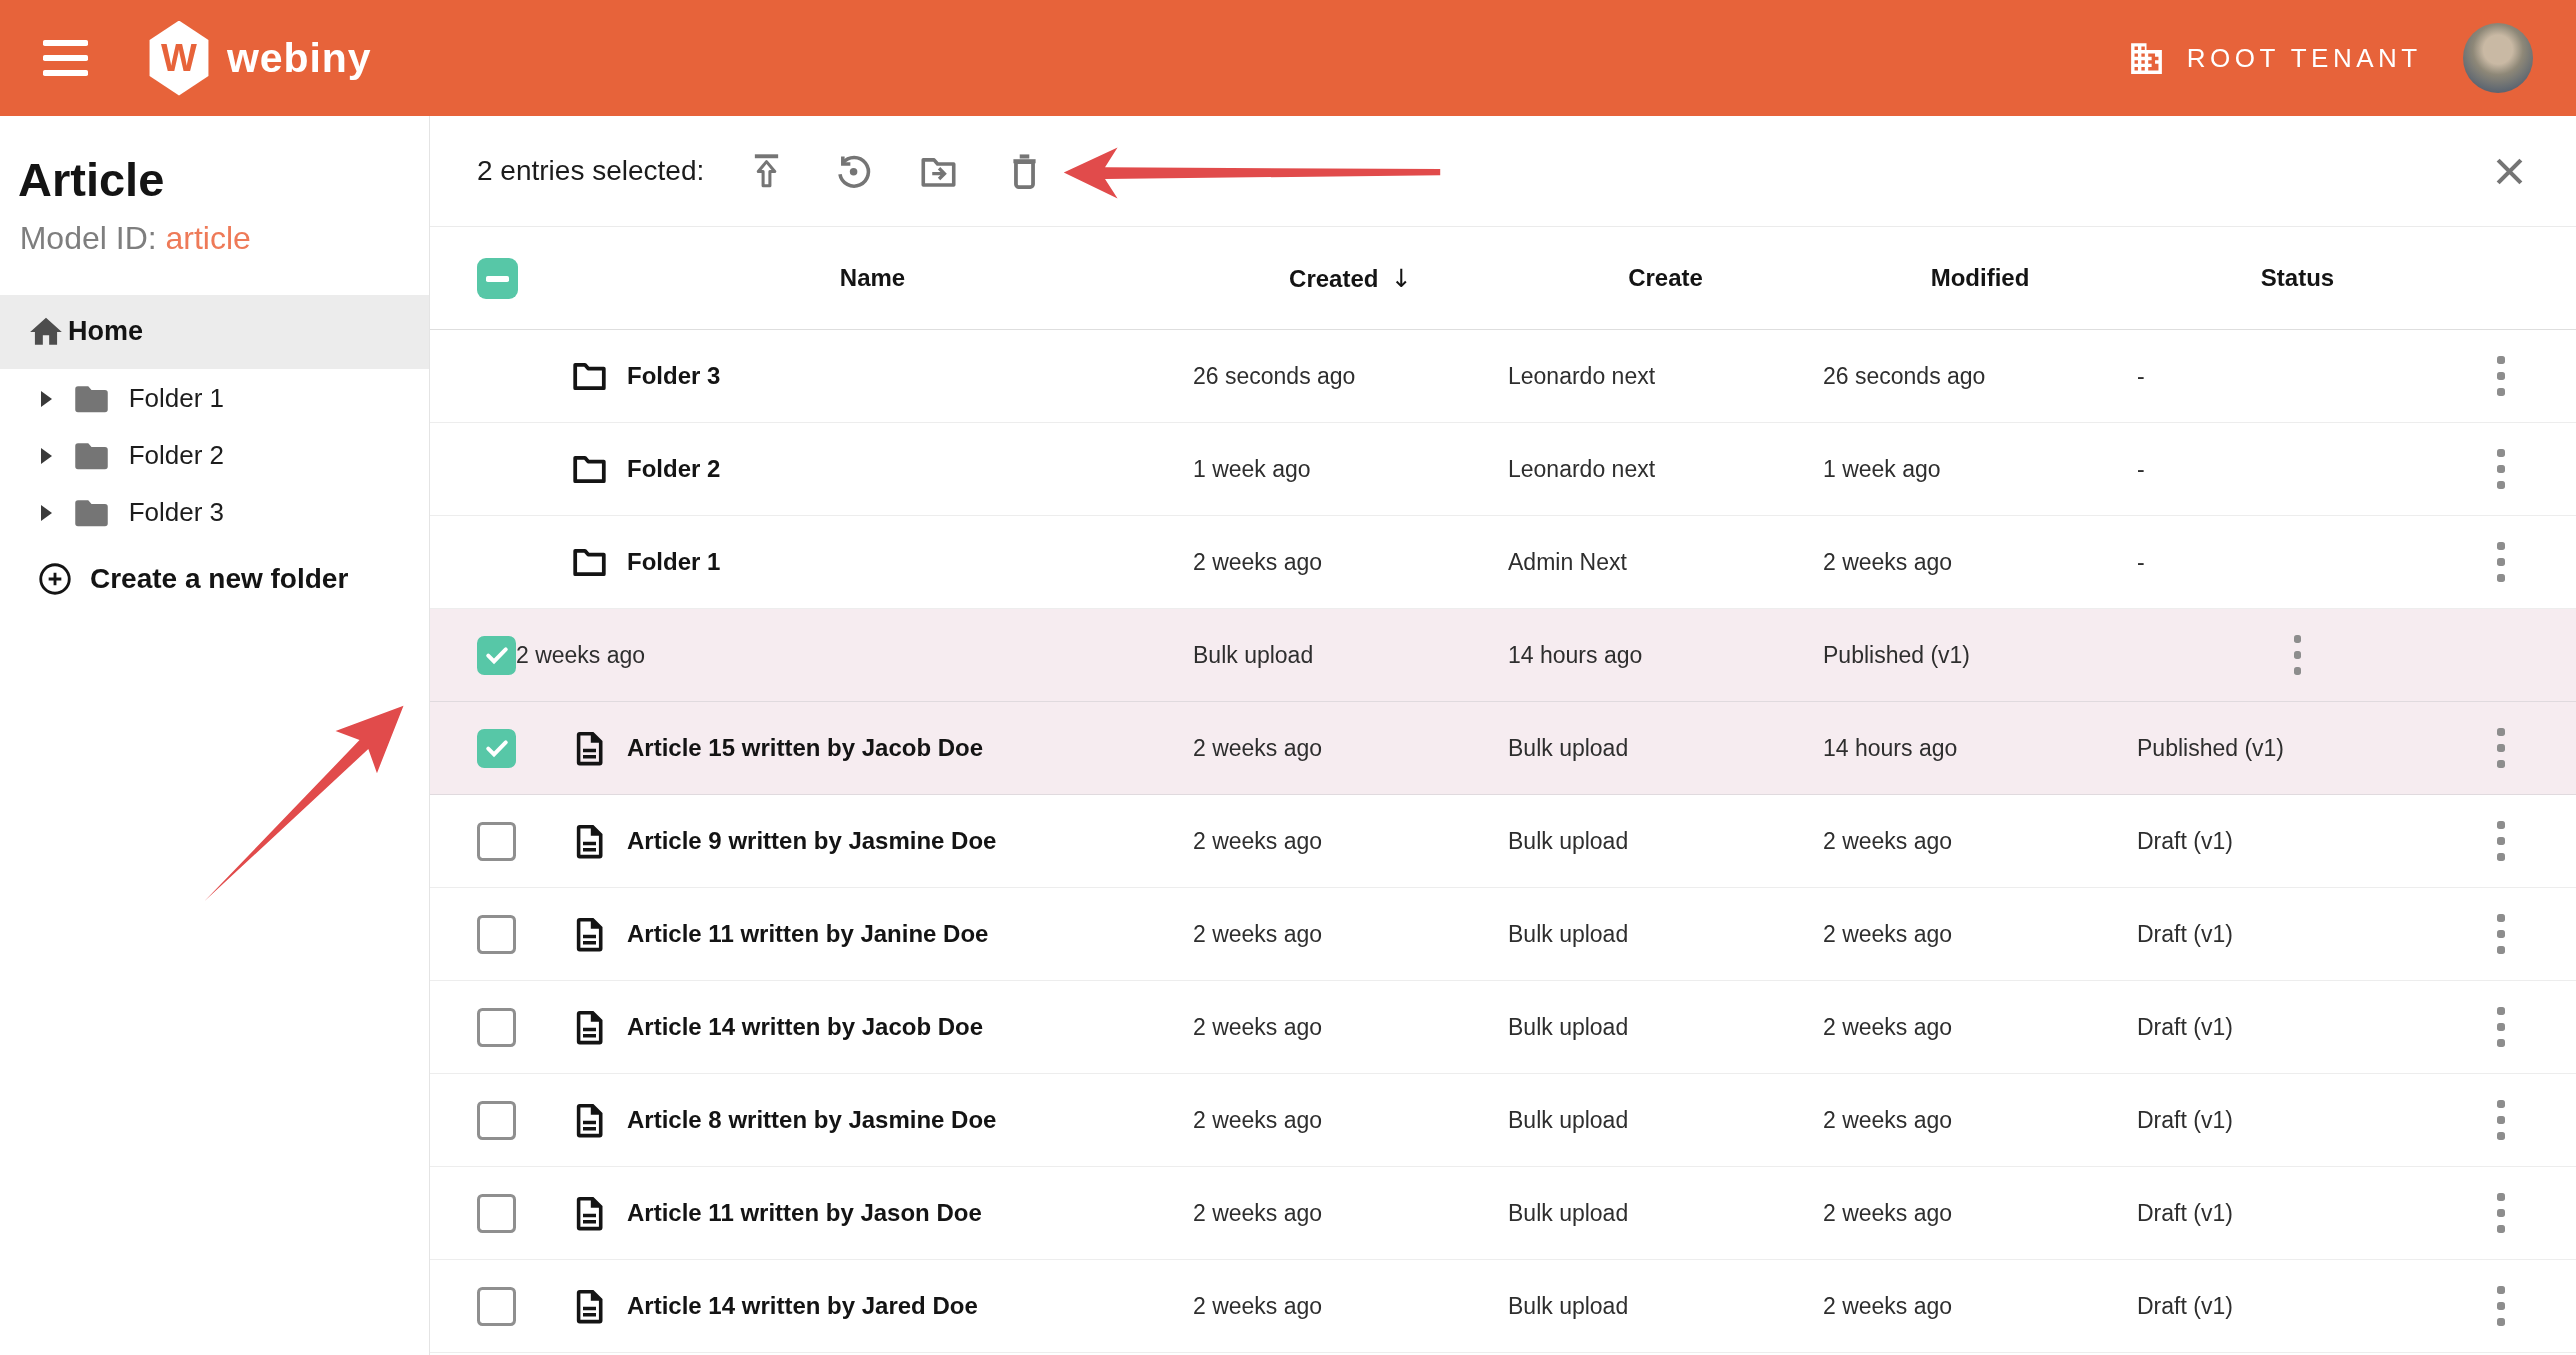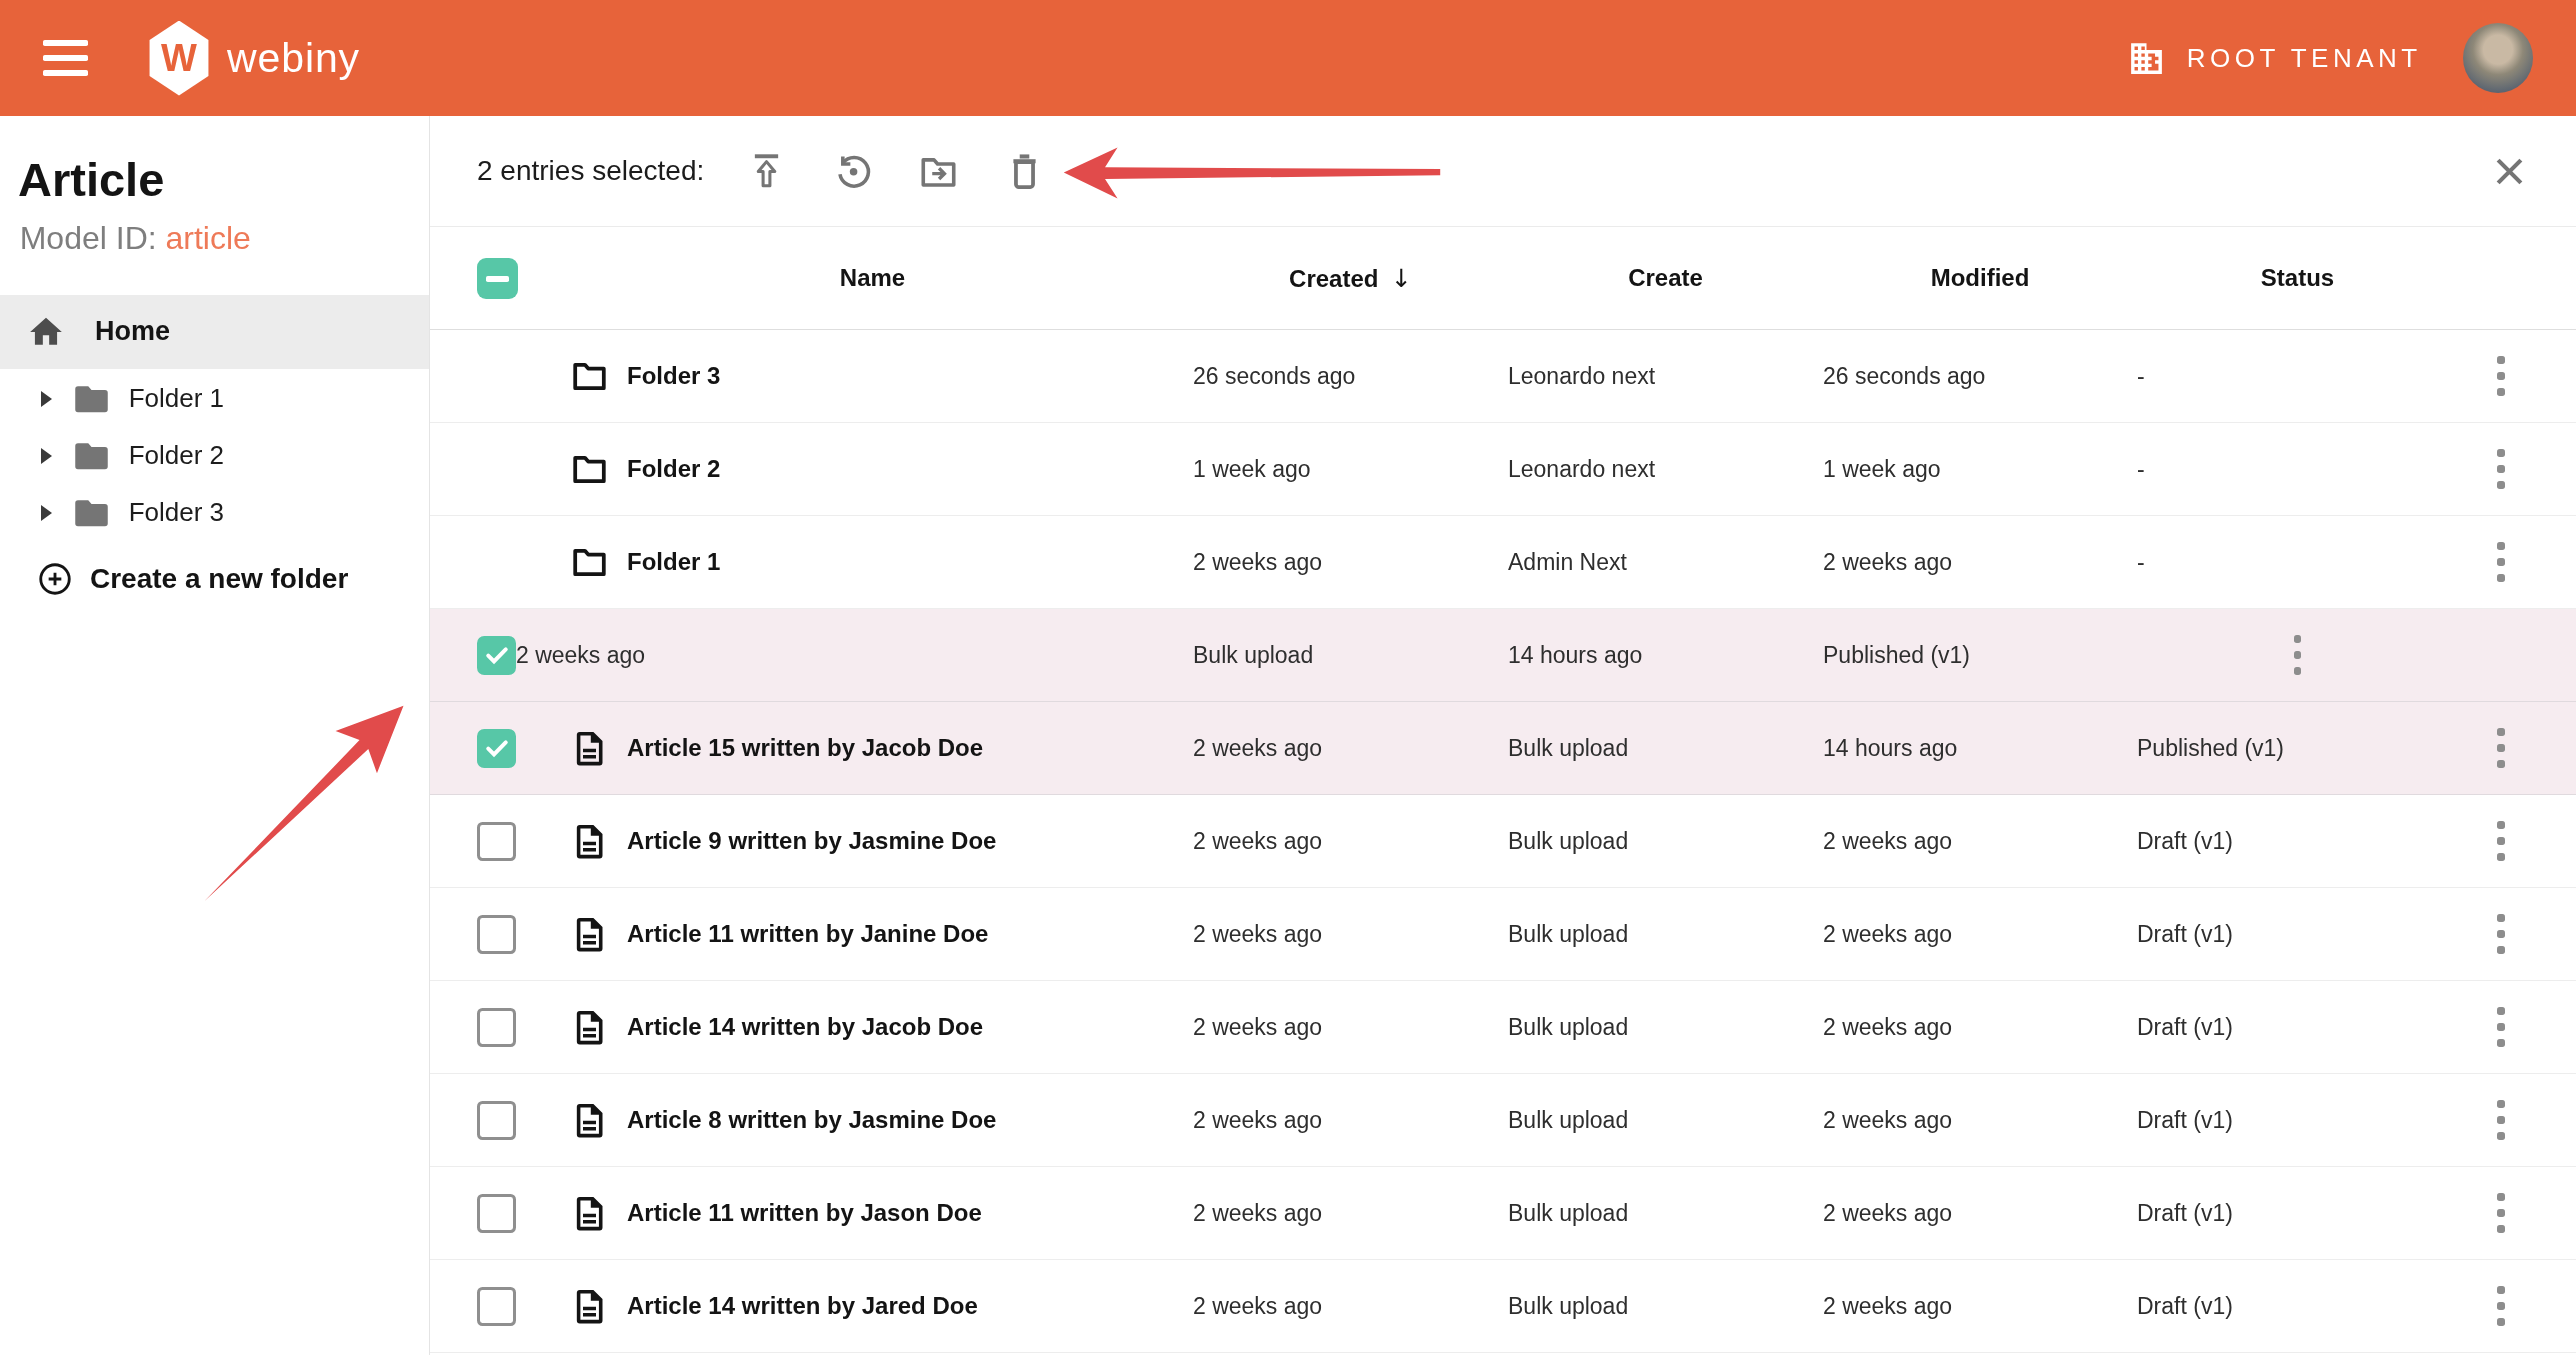--- a/index.html
+++ b/index.html
@@ -18,41 +18,41 @@
   }
   .hamburger { width:45px; display:flex; flex-direction:column; gap:9px; cursor:pointer; }
   .hamburger i { display:block; height:6.3px; background:#fff; border-radius:1.8px; }
   .logo-wrap { display:flex; align-items:center; margin-left:59px; gap:16px; }
   .logo-hex {
     width:64px; height:75px; background:#fff; position:relative;
     clip-path:polygon(50% 0, 96% 26%, 96% 74%, 50% 100%, 4% 74%, 4% 26%);
     display:flex; align-items:center; justify-content:center;
   }
   .logo-hex span { color:#e7633a; font-weight:bold; font-size:38px; }
-  .brand { color:#fff; font-size:41px; font-weight:normal; letter-spacing:0.9px; }
+  .brand { color:#fff; font-size:41px; font-weight:bold; letter-spacing:0.9px; }
   .topbar-right { margin-left:auto; display:flex; align-items:center; gap:27px; }
   .tenant { display:flex; align-items:center; gap:19.7px; cursor:pointer; }
   .tenant-label { color:#fff; font-size:26px; letter-spacing:4.5px; }
   .avatar {
     width:70px; height:70px; border-radius:50%; cursor:pointer; margin-left:14.3px;
     background:radial-gradient(circle at 50% 38%, #c9b9a4 0 26%, #8e8878 45%, #5d6671 75%, #4c555f 100%);
     border:0;
   }
 
   
   .sidebar {
     position:absolute; top:116px; left:0; width:430px; bottom:0;
     background:#fff; border-right:1.8px solid #e4e4e4;
   }
   .sidebar-title { margin:36px 0 0 18px; font-size:47px; font-weight:600; color:#141414; }
   .model-id { margin:12.5px 0 0 19.7px; font-size:32px; color:#7e7e7e; }
   .model-id .mid-value { color:#ee7a58; }
   .home-row {
     margin-top:38px; height:74px; background:#ececec; display:flex;
-    align-items:center; padding-left:27px; gap:30px; cursor:pointer;
+    align-items:center; padding-left:27px; gap:3px; cursor:pointer;
   }
   .home-row .label { font-size:27px; font-weight:bold; color:#141414; }
   .tree { margin-top:1.8px; }
   .tree-item { height:57px; display:flex; align-items:center; padding-left:41px; cursor:pointer; }
   .chevron {
     width:0; height:0; border-left:11.6px solid #3a3a3a;
     border-top:8px solid transparent; border-bottom:8px solid transparent; margin-right:19.7px;
   }
   .tree-item .f-icon { margin-right:18px; display:flex; }
   .tree-item .label { font-size:26px; color:#1d1d1d; }

